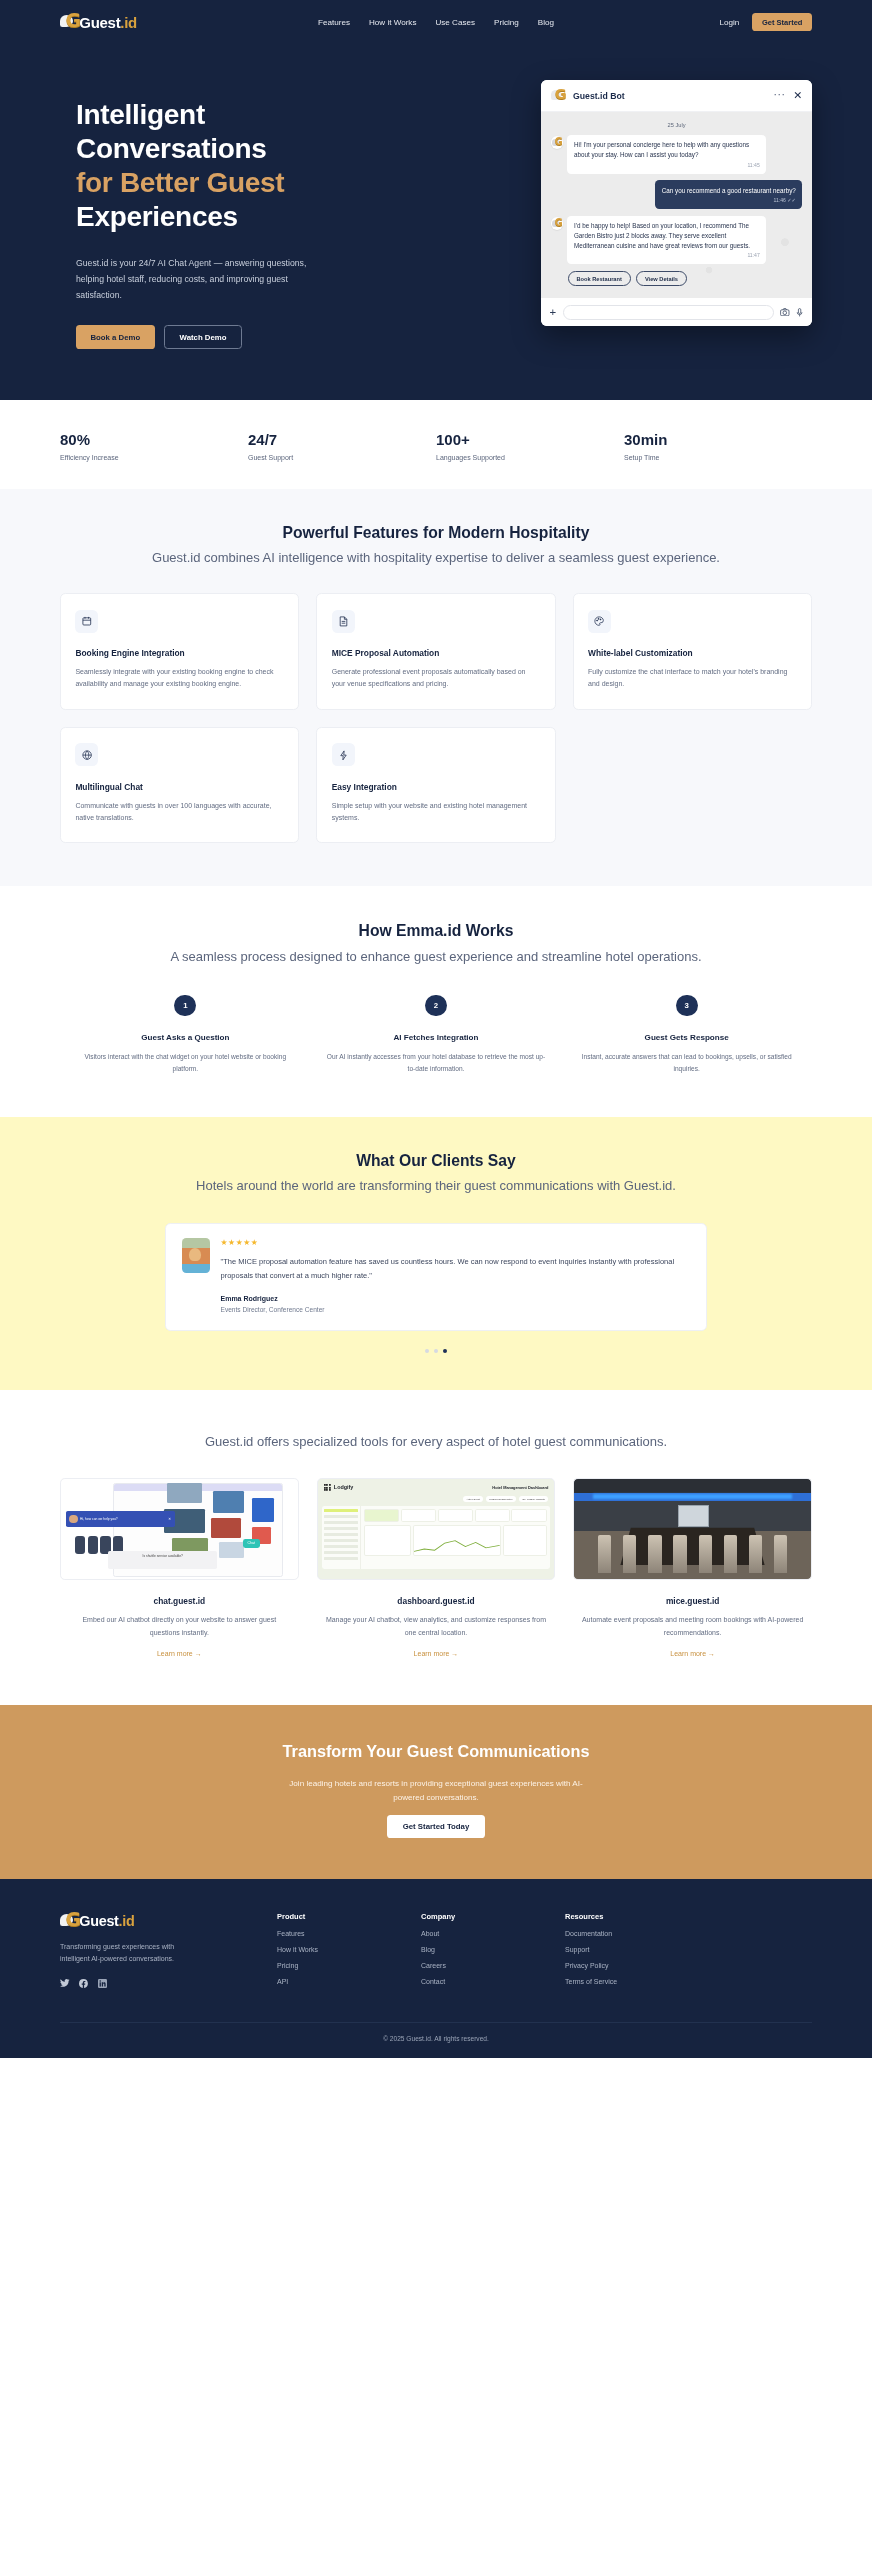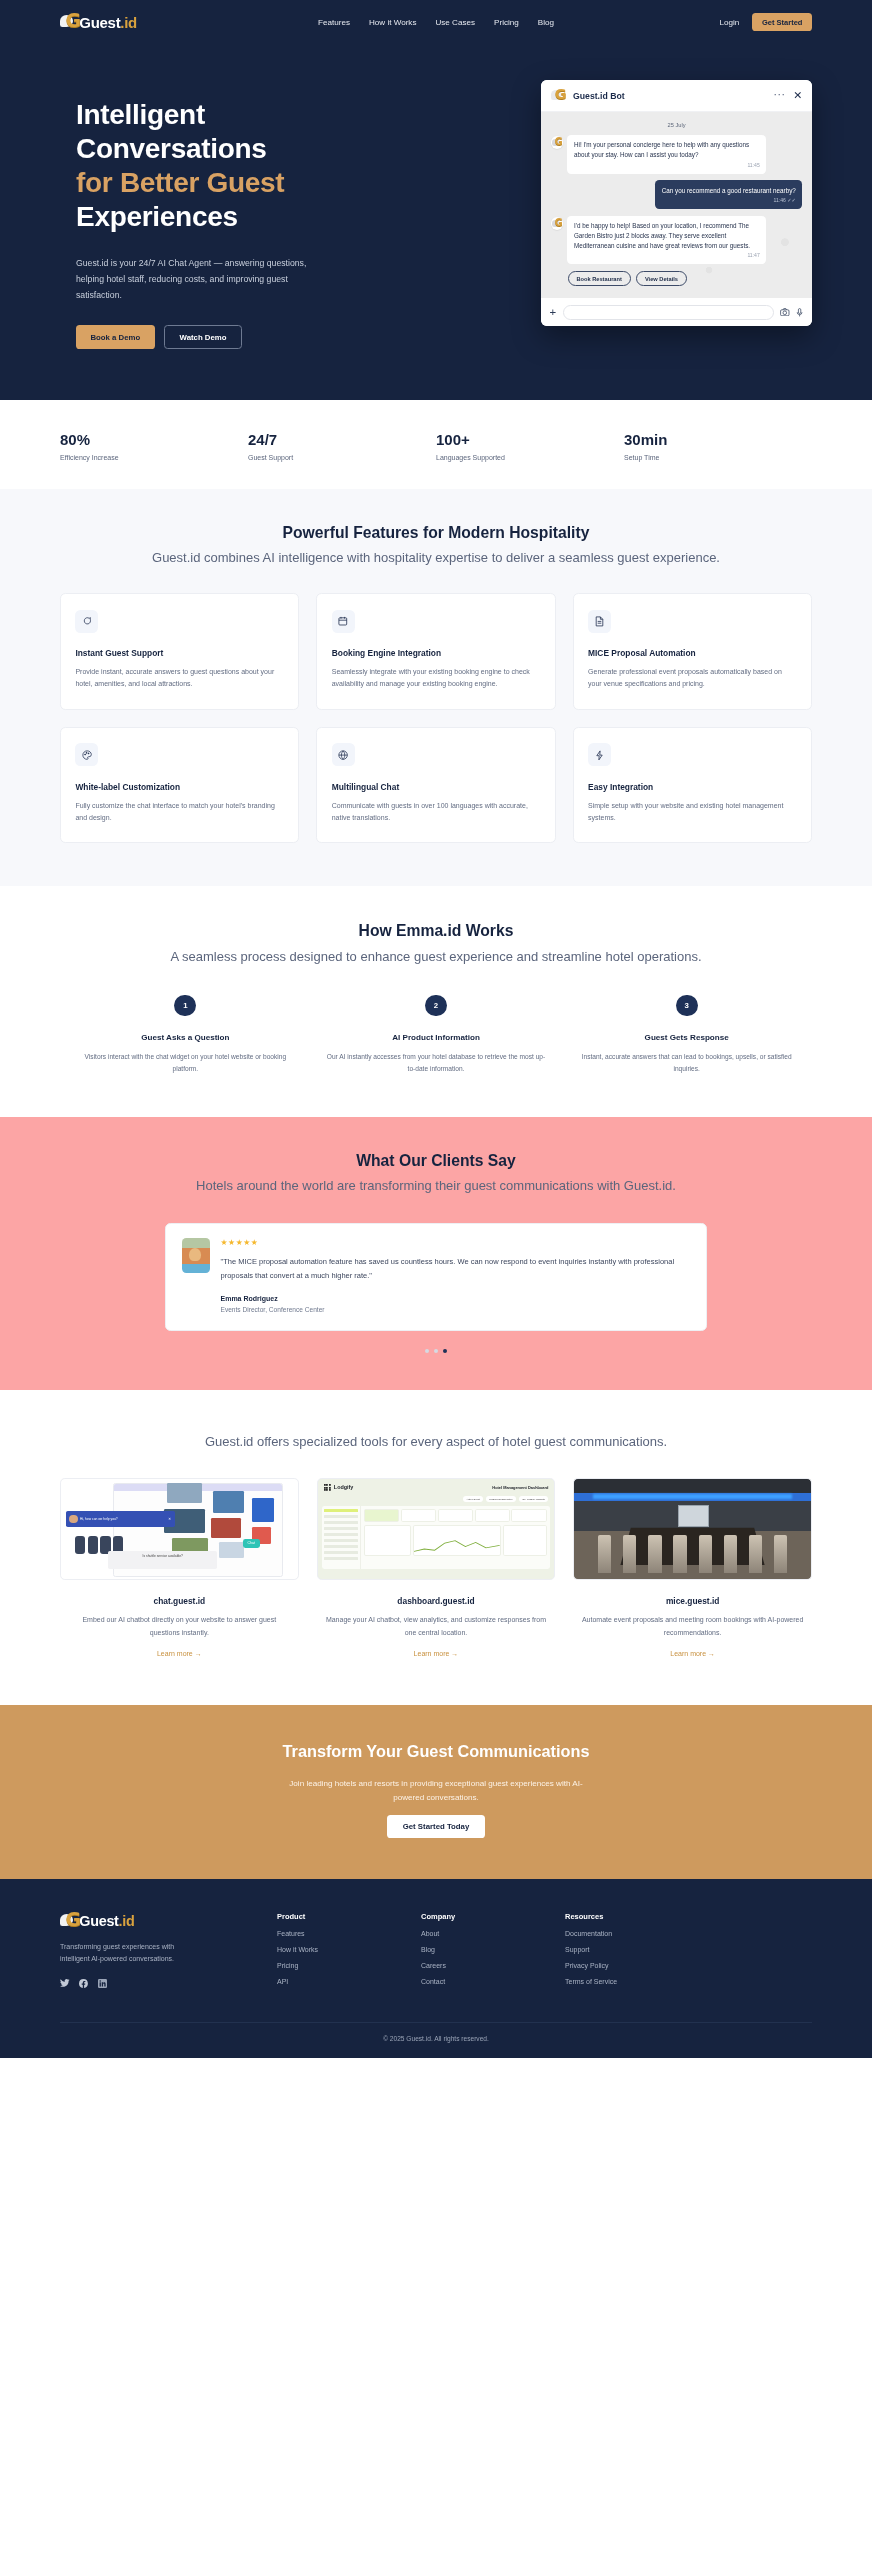--- a/index.html
+++ b/index.html
@@ -173,21 +173,21 @@
   .step { flex: 1; text-align: center; padding: 0 15.7px; }
   .step-num {
     width: 21.7px; height: 21.7px; border-radius: 50%; background: #1e3158; color: #fff;
     font-size: 7.8px; font-weight: 700; display: flex; align-items: center;
     justify-content: center; margin: 0 auto;
   }
   .step-name { font-size: 8.1px; font-weight: 700; color: #16233f; margin-top: 17px; }
   .step-desc { font-size: 6.6px; line-height: 1.8; color: #636d83; margin-top: 8.4px; }
 
   
-  .testi { background: #fca5a5; padding: 35px 60px 37px 60px; }
+  .testi { background: #fef9c3; padding: 35px 60px 37px 60px; }
   .testi-card {
     background: #ffffff; border: 0.6px solid #eef0f4; border-radius: 5.4px;
     width: 542px; margin: 30px auto 0 auto; padding: 14.4px 15.7px 17px 15.7px;
     display: flex; gap: 10.8px;
   }
   .testi-photo {
     width: 28px; height: 35px; border-radius: 4.2px; flex: 0 0 auto;
     background:
       linear-gradient(180deg, #b5c7a3 0 28%, #d88b52 28% 74%, #64b2d6 74% 100%);
     position: relative; overflow: hidden;
@@ -455,29 +455,20 @@
     <div class="stat-val">30min</div>
     <div class="stat-lbl">Setup Time</div>
   </div>
 </div>
 
 <div class="features">
   <h2 class="sec-title">Powerful Features for Modern Hospitality</h2>
   <p class="sec-sub">Guest.id combines AI intelligence with hospitality expertise to deliver a seamless guest experience.</p>
   <div class="feat-grid">
 
-    <div class="feat-card">
-      <div class="feat-ico">
-        <svg width="10.2" height="10.2" viewBox="0 0 18 18" fill="none" stroke="#1e2c4c" stroke-width="1.3">
-            <path d="M15 8.5a5.5 5.5 0 1 1-2.4-4.5L15 3l-.6 2.3A5.4 5.4 0 0 1 15 8.5z"></path>
-          </svg>
-      </div>
-      <div class="feat-name">Instant Guest Support</div>
-      <div class="feat-desc">Provide instant, accurate answers to guest questions about your hotel, amenities, and local attractions.</div>
-    </div>
 
     <div class="feat-card">
       <div class="feat-ico">
         <svg width="9.6" height="10.2" viewBox="0 0 16 17" fill="none" stroke="#1e2c4c" stroke-width="1.3">
             <rect x="1.5" y="3" width="13" height="12" rx="1.5"></rect>
             <path d="M1.5 7h13M5 1.5v3M11 1.5v3"></path>
           </svg>
       </div>
       <div class="feat-name">Booking Engine Integration</div>
       <div class="feat-desc">Seamlessly integrate with your existing booking engine to check availability and manage your existing booking engine.</div>
@@ -535,21 +526,21 @@
   <h2 class="sec-title">How Emma.id Works</h2>
   <p class="sec-sub">A seamless process designed to enhance guest experience and streamline hotel operations.</p>
   <div class="steps">
     <div class="step">
       <div class="step-num">1</div>
       <div class="step-name">Guest Asks a Question</div>
       <div class="step-desc">Visitors interact with the chat widget on your hotel website or booking platform.</div>
     </div>
     <div class="step">
       <div class="step-num">2</div>
-      <div class="step-name">AI Product Information</div>
+      <div class="step-name">AI Fetches Integration</div>
       <div class="step-desc">Our AI instantly accesses from your hotel database to retrieve the most up-to-date information.</div>
     </div>
     <div class="step">
       <div class="step-num">3</div>
       <div class="step-name">Guest Gets Response</div>
       <div class="step-desc">Instant, accurate answers that can lead to bookings, upsells, or satisfied inquiries.</div>
     </div>
   </div>
 </div>
 

